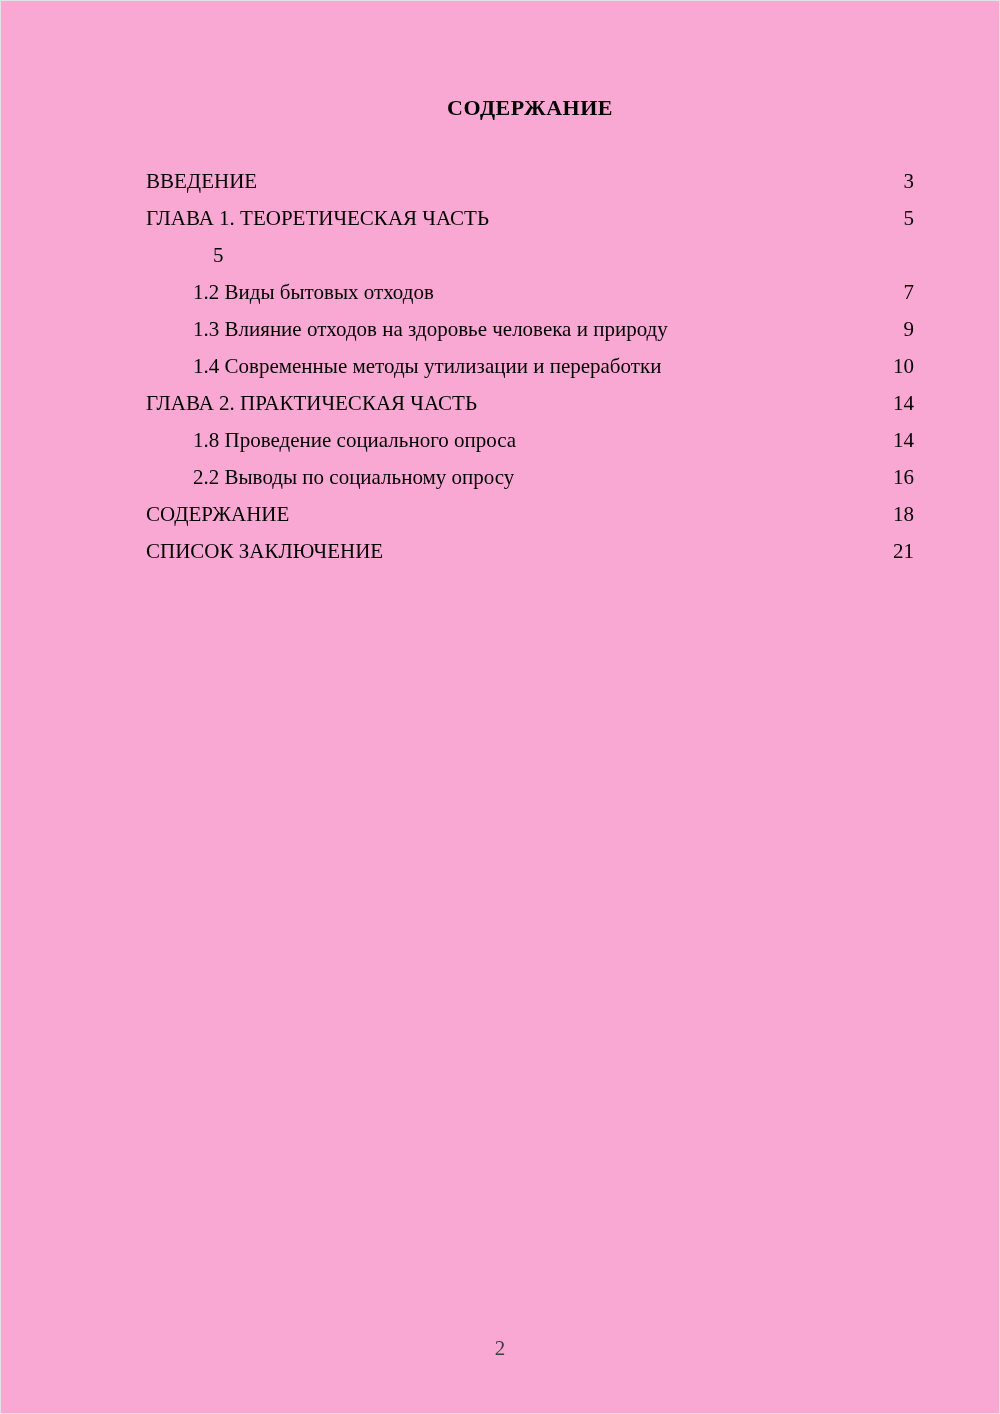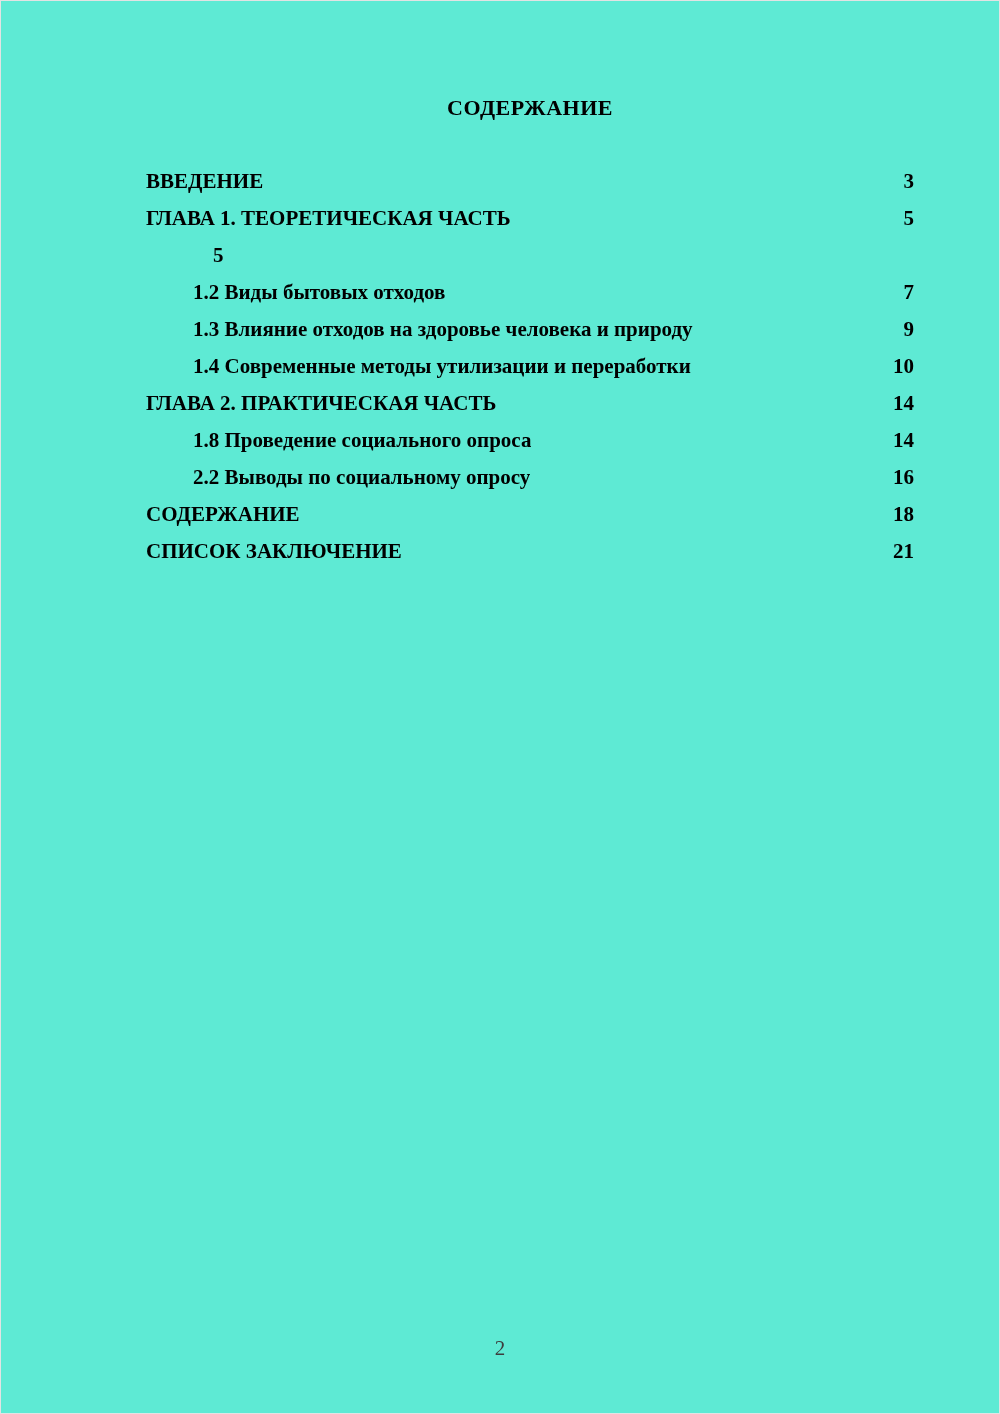--- a/index.html
+++ b/index.html
@@ -12,42 +12,41 @@
     height: 1414px;
     font-family: "Liberation Serif", "DejaVu Serif", serif;
     color: #000000;
   }
   .page {
     position: relative;
     width: 1000px;
     height: 1414px;
     box-sizing: border-box;
     border: 1px solid #e3e3e3;
-    background: #5eead4;
+    background: #f9a8d4;
     padding: 94px 85px 0 145px;
   }
   .doc-title {
     text-align: center;
     font-weight: bold;
     font-size: 22px;
     letter-spacing: 0.5px;
     margin: 0 0 42px 0;
   }
   .toc-list {
     width: 100%;
   }
   .toc-row {
     display: flex;
     justify-content: space-between;
     align-items: baseline;
     font-size: 21px;
     line-height: 37px;
     height: 37px;
     white-space: nowrap;
-    font-weight: bold;
   }
   .toc-row.indent {
     padding-left: 47px;
   }
   .toc-label {
     flex: 0 1 auto;
     overflow: hidden;
   }
   .toc-page {
     flex: 0 0 auto;

